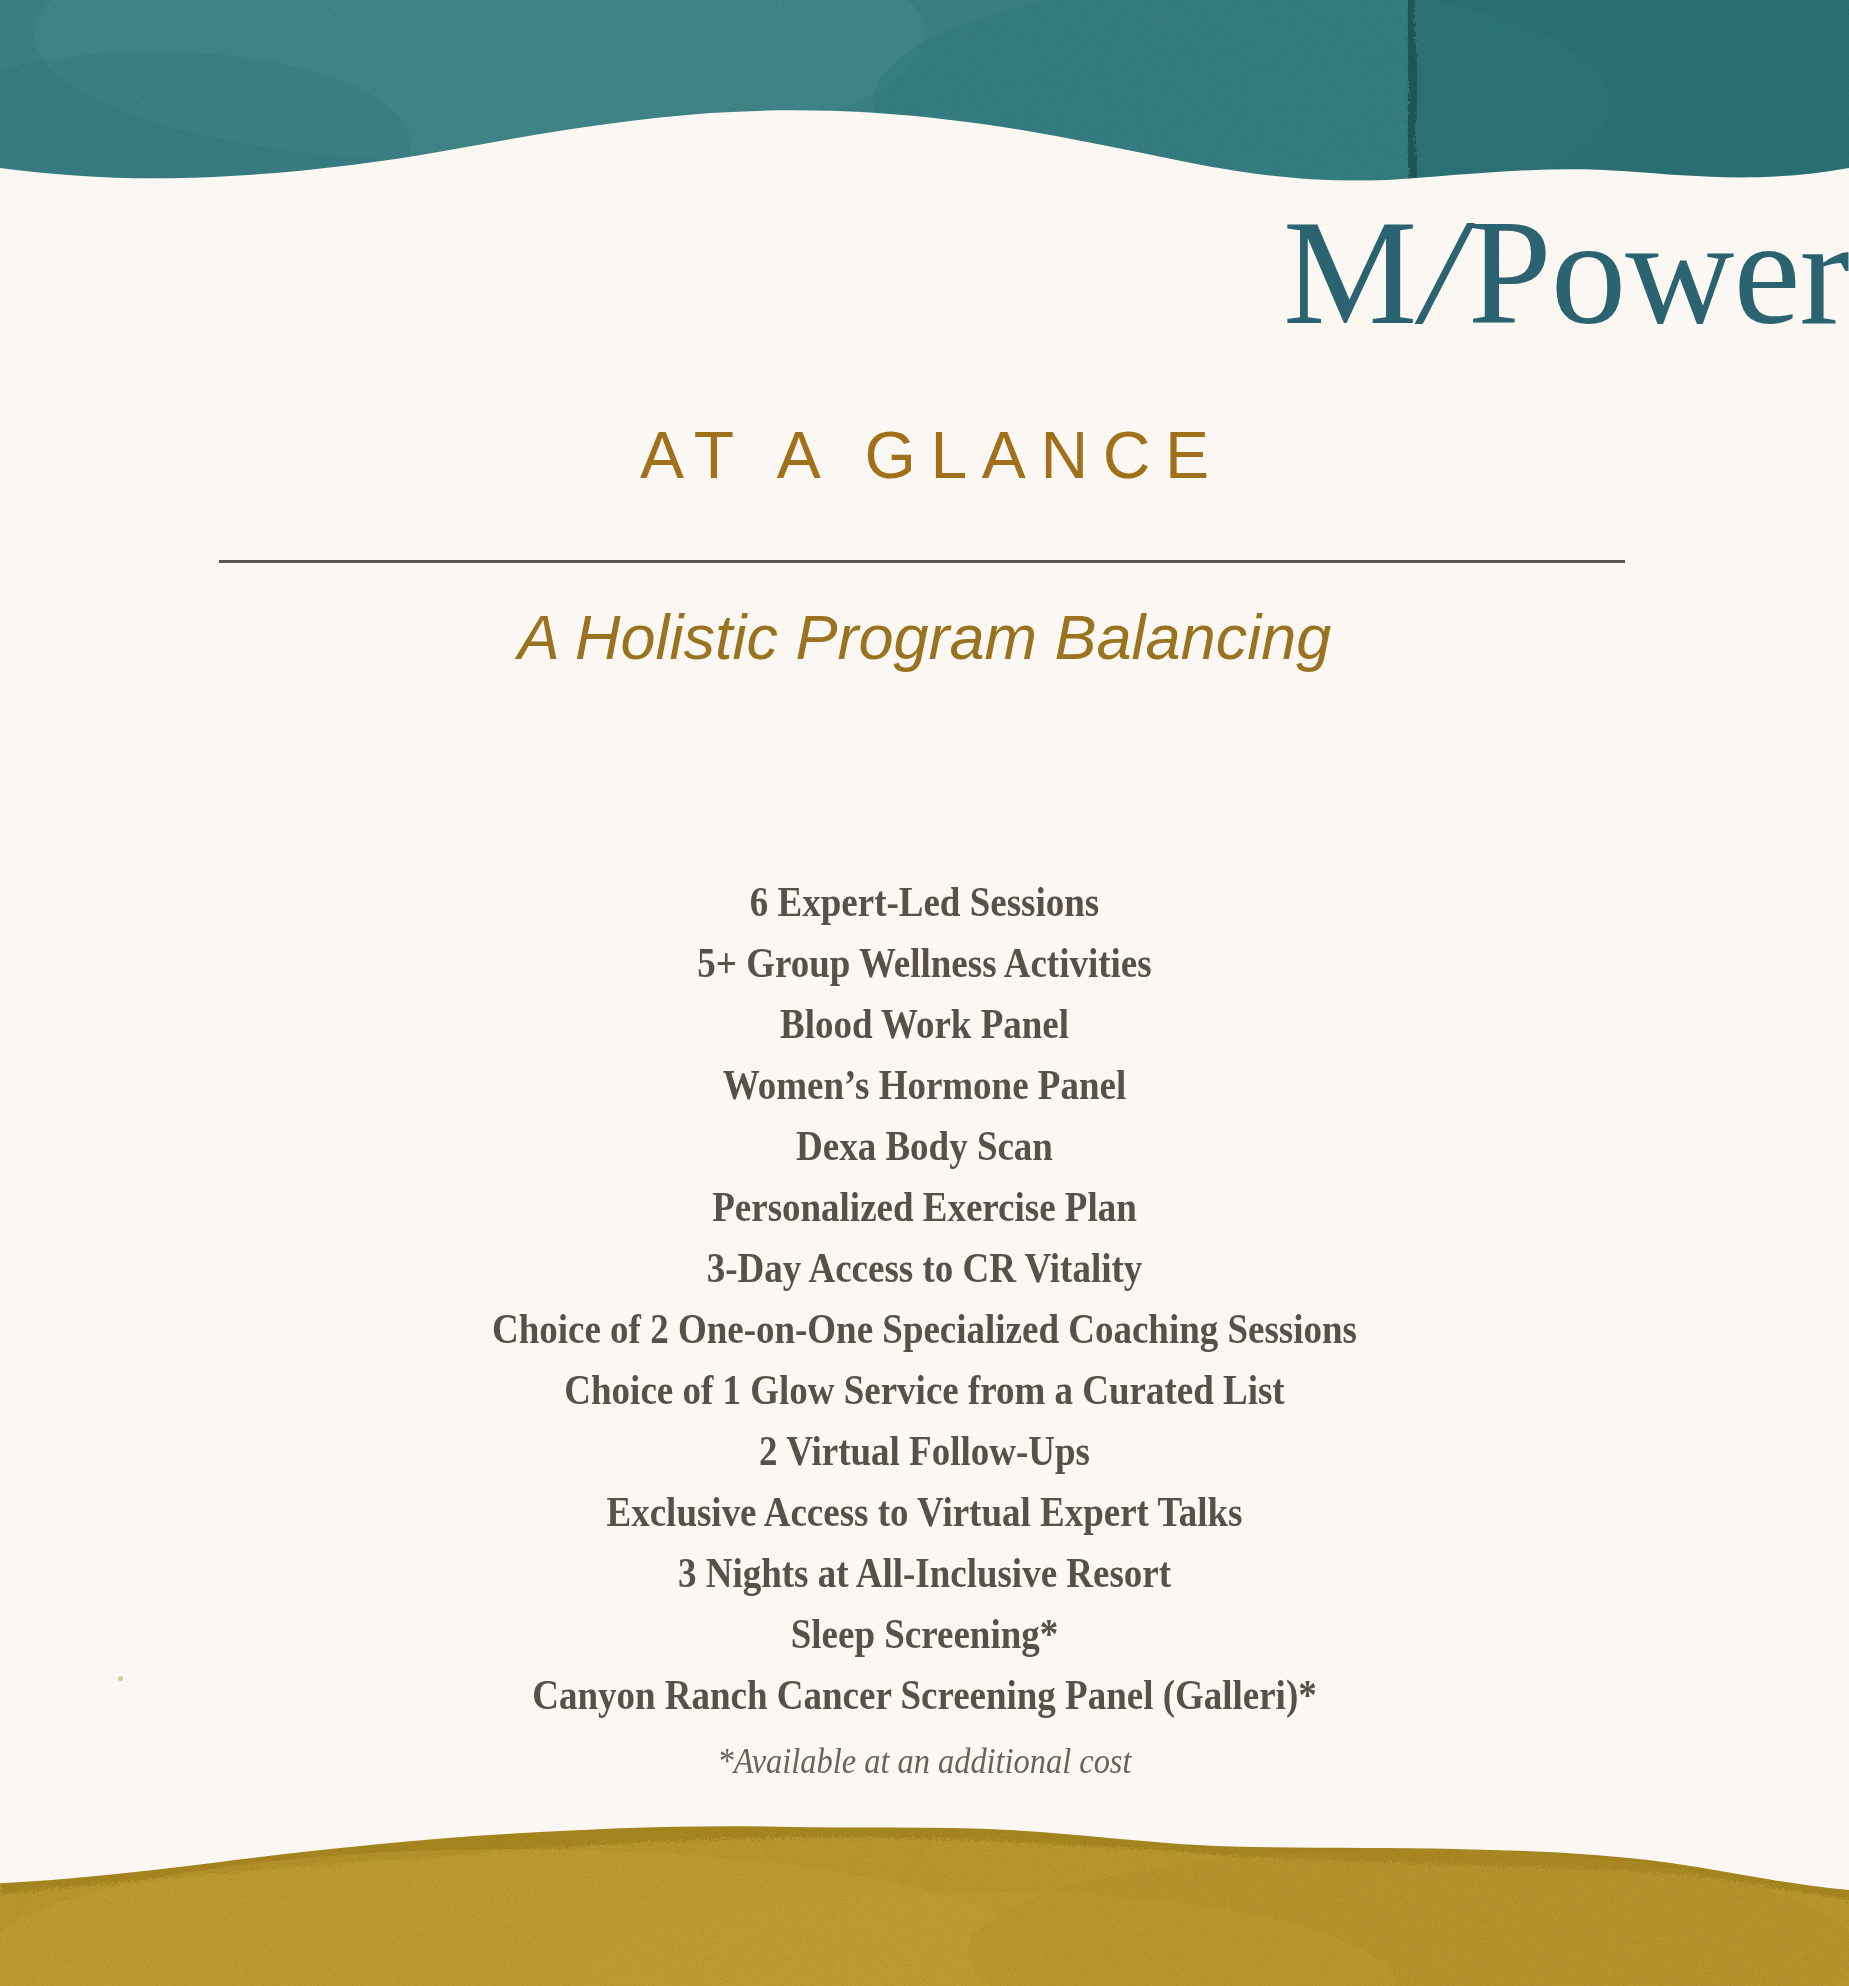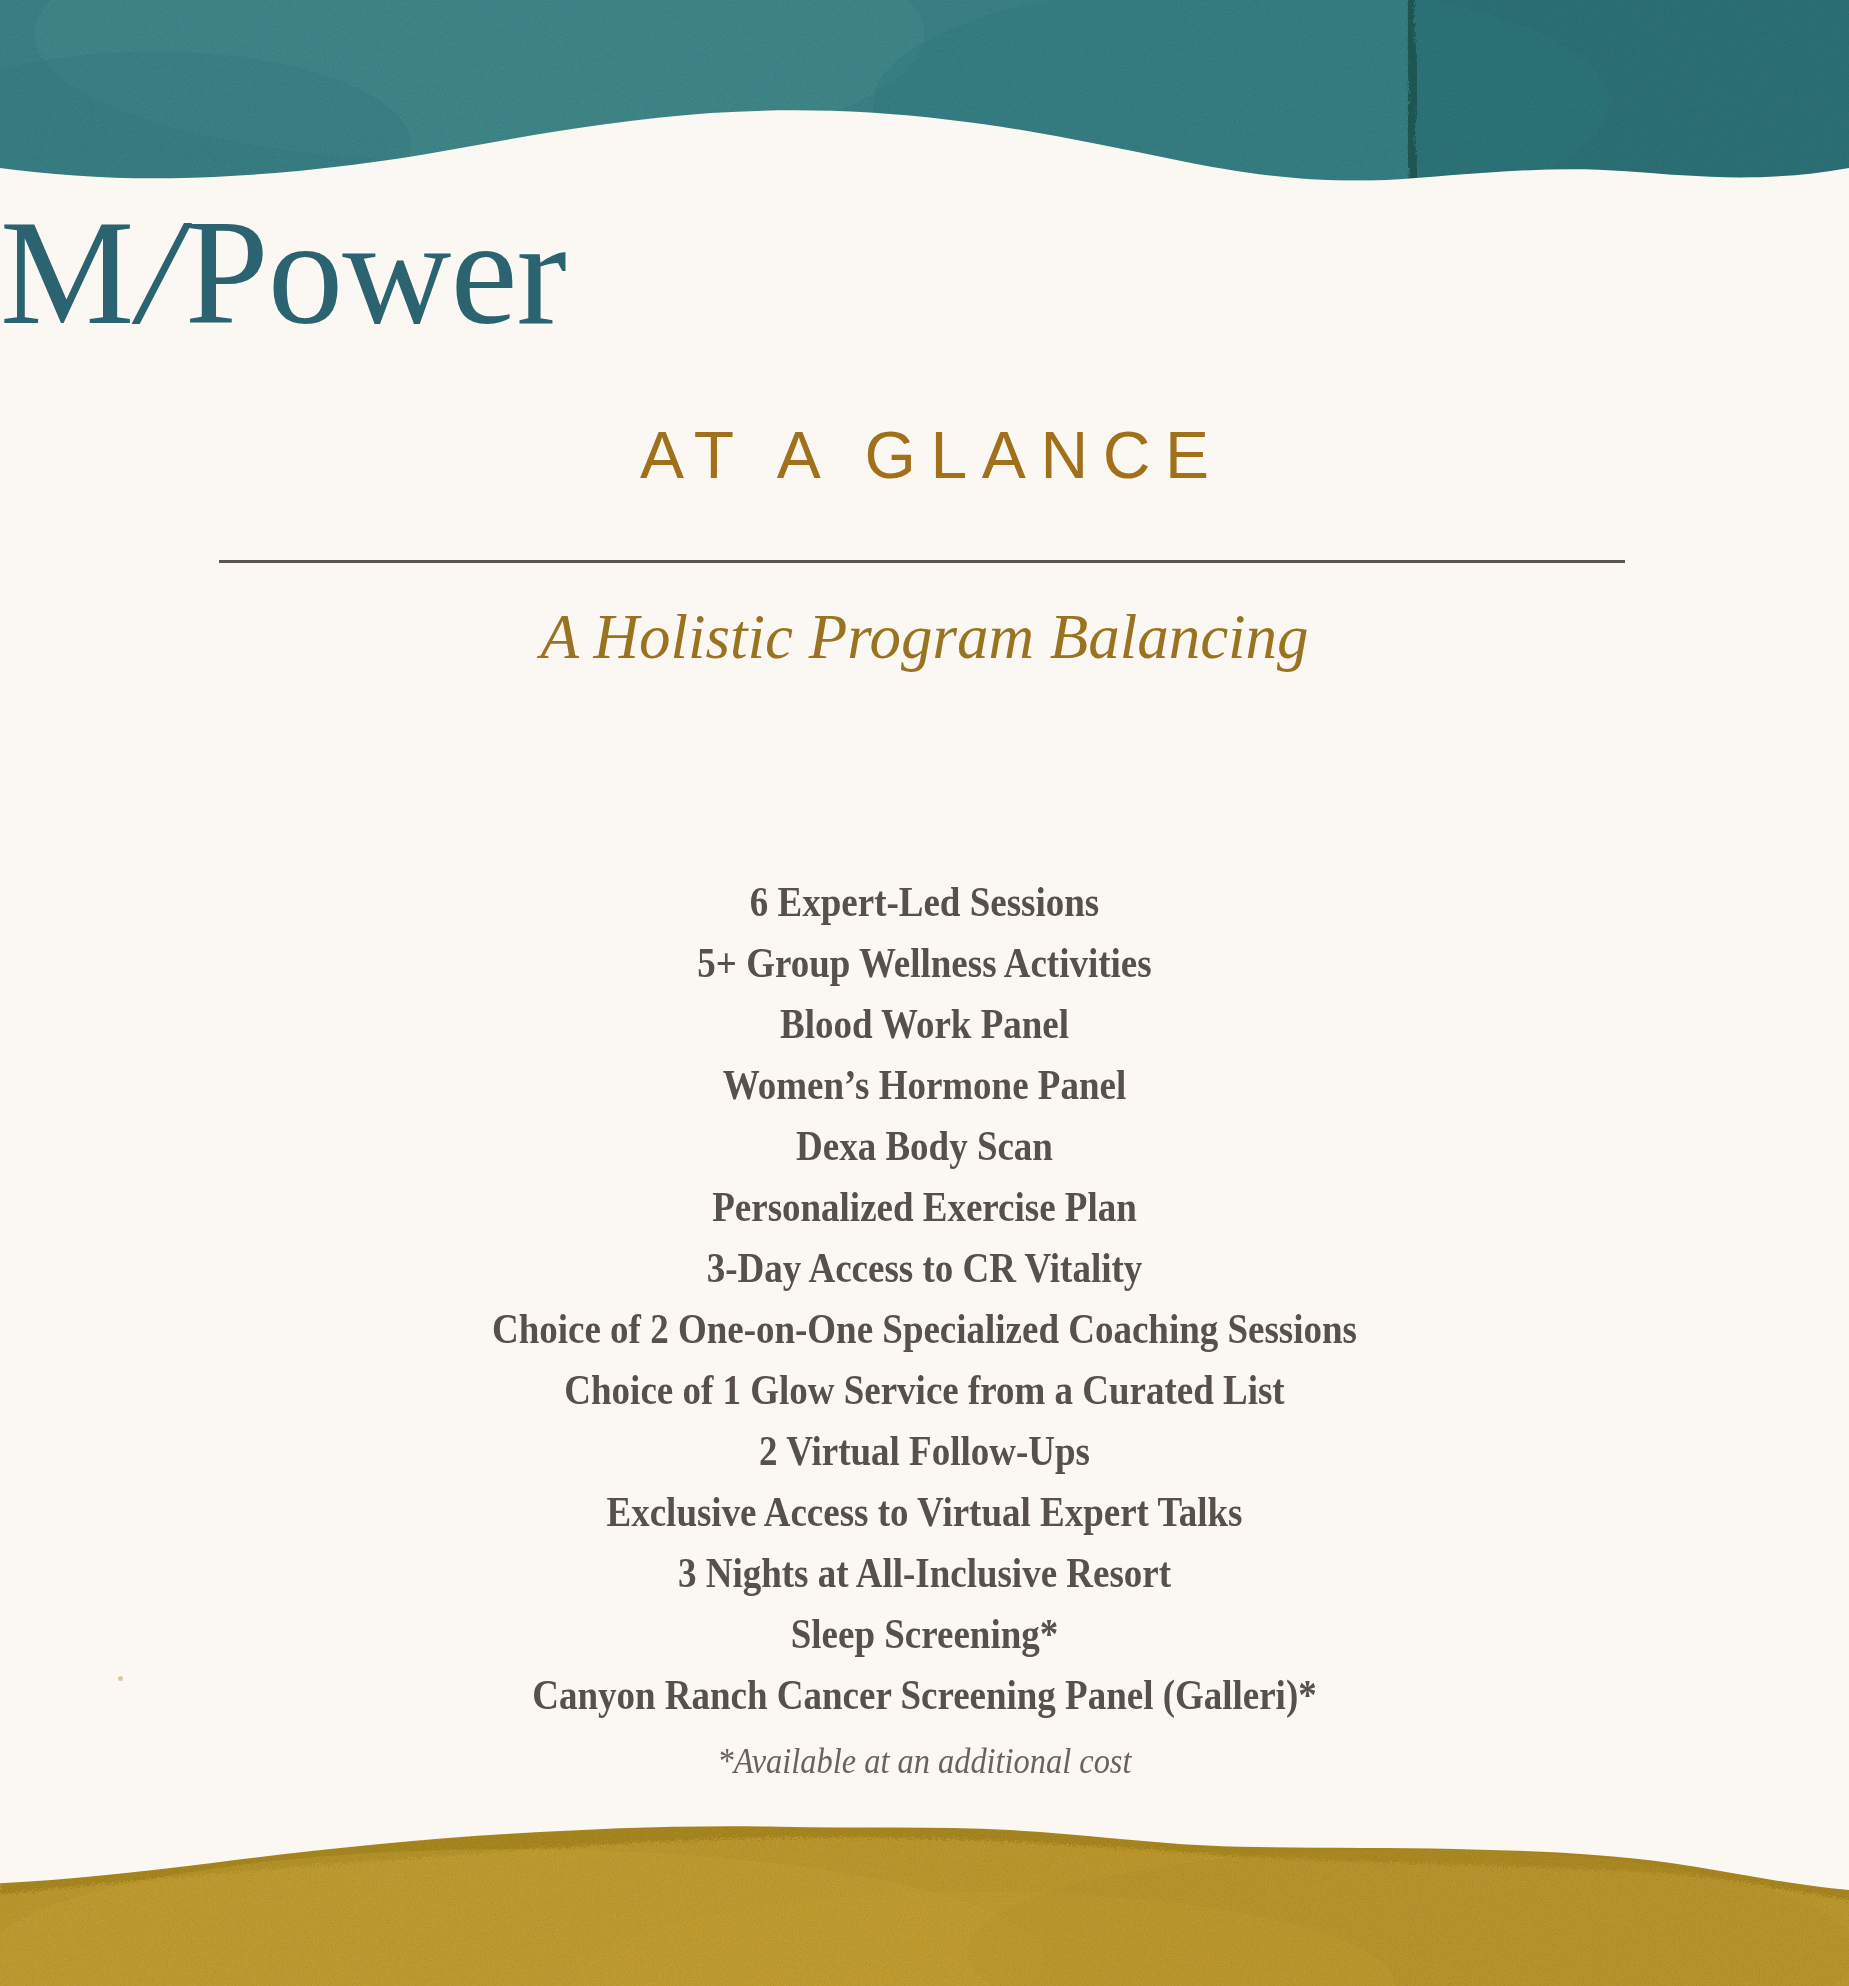--- a/index.html
+++ b/index.html
@@ -38,21 +38,21 @@
     mix-blend-mode: multiply;
     opacity: .35;
   }
 
   
   #logo {
     position: absolute;
     top: 197px;
     left: 0;
     width: 1849px;
-    text-align: left;
+    text-align: right;
     color: #2C6370;
     font-family: "Liberation Serif", "DejaVu Serif", serif;
     font-size: 151px;
     line-height: 1.0;
     letter-spacing: -0.9px;
     white-space: nowrap;
   }
   #logo .slash {
     font-style: italic;
     font-weight: 300;
@@ -86,21 +86,21 @@
   #tagline {
     position: absolute;
     top: 603px;
     left: 0;
     width: 1849px;
     text-align: center;
     color: #9A7320;
     font-style: italic;
     font-size: 63px;
     line-height: 68px;
-    font-family: Liberation Serif, serif;
+    font-family: Liberation Sans, sans-serif;
   }
   #tagline .tl { display: block; white-space: nowrap; }
 
   
   #benefits {
     position: absolute;
     top: 841px;
     left: 0;
     width: 1849px;
     text-align: center;

